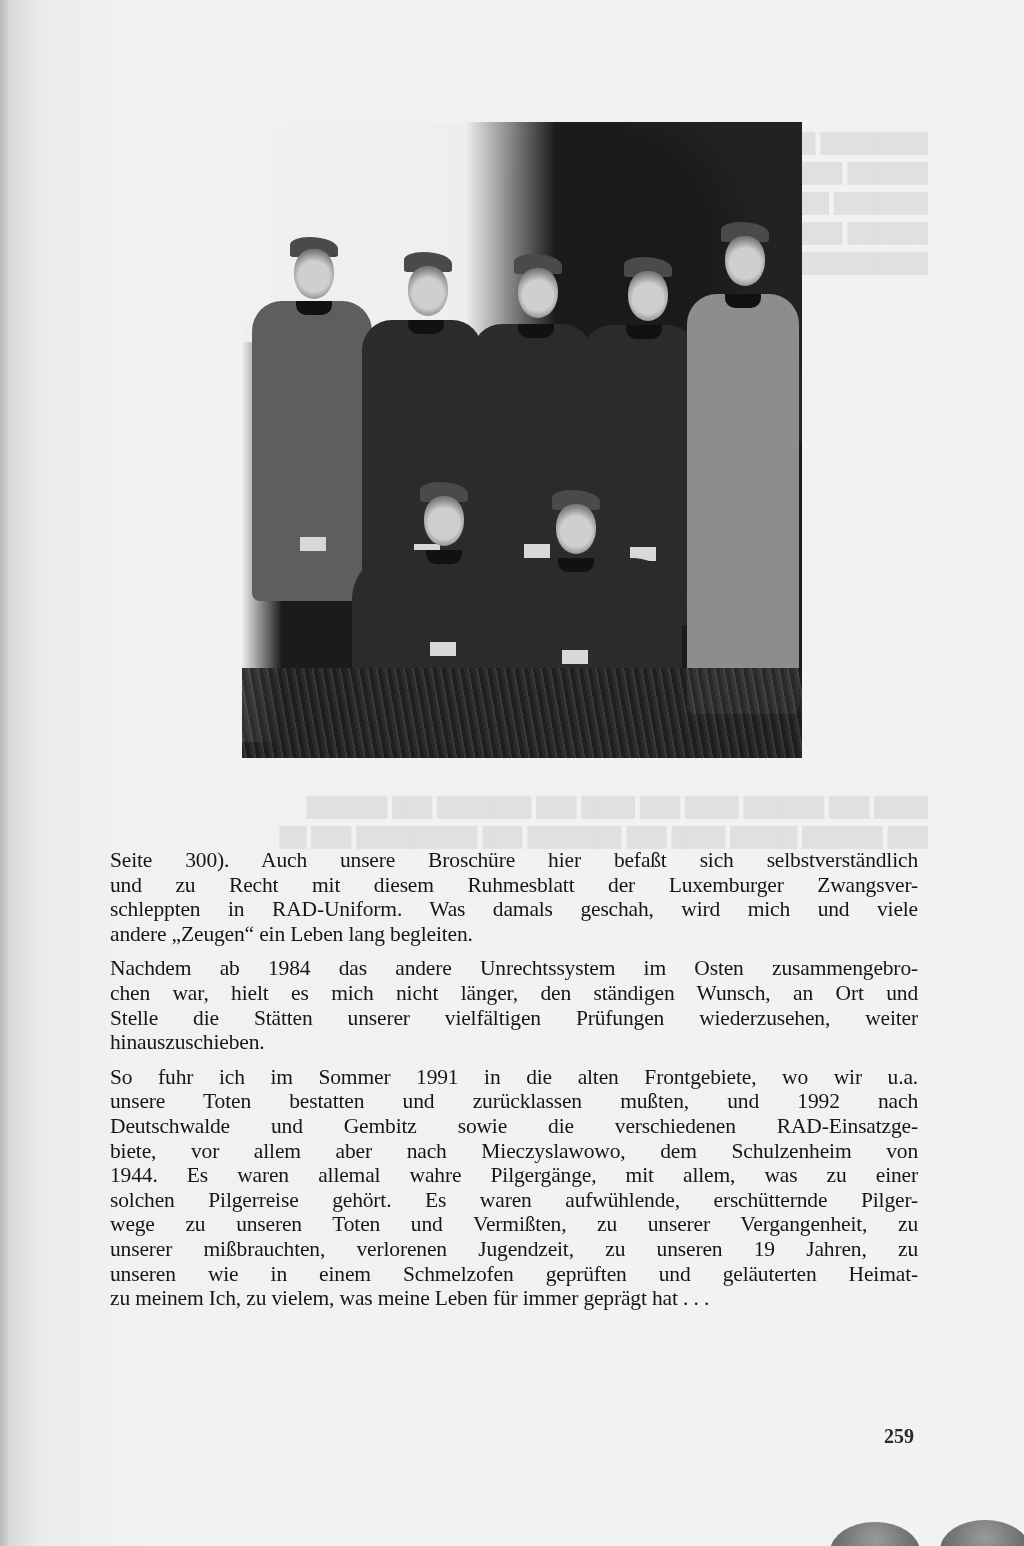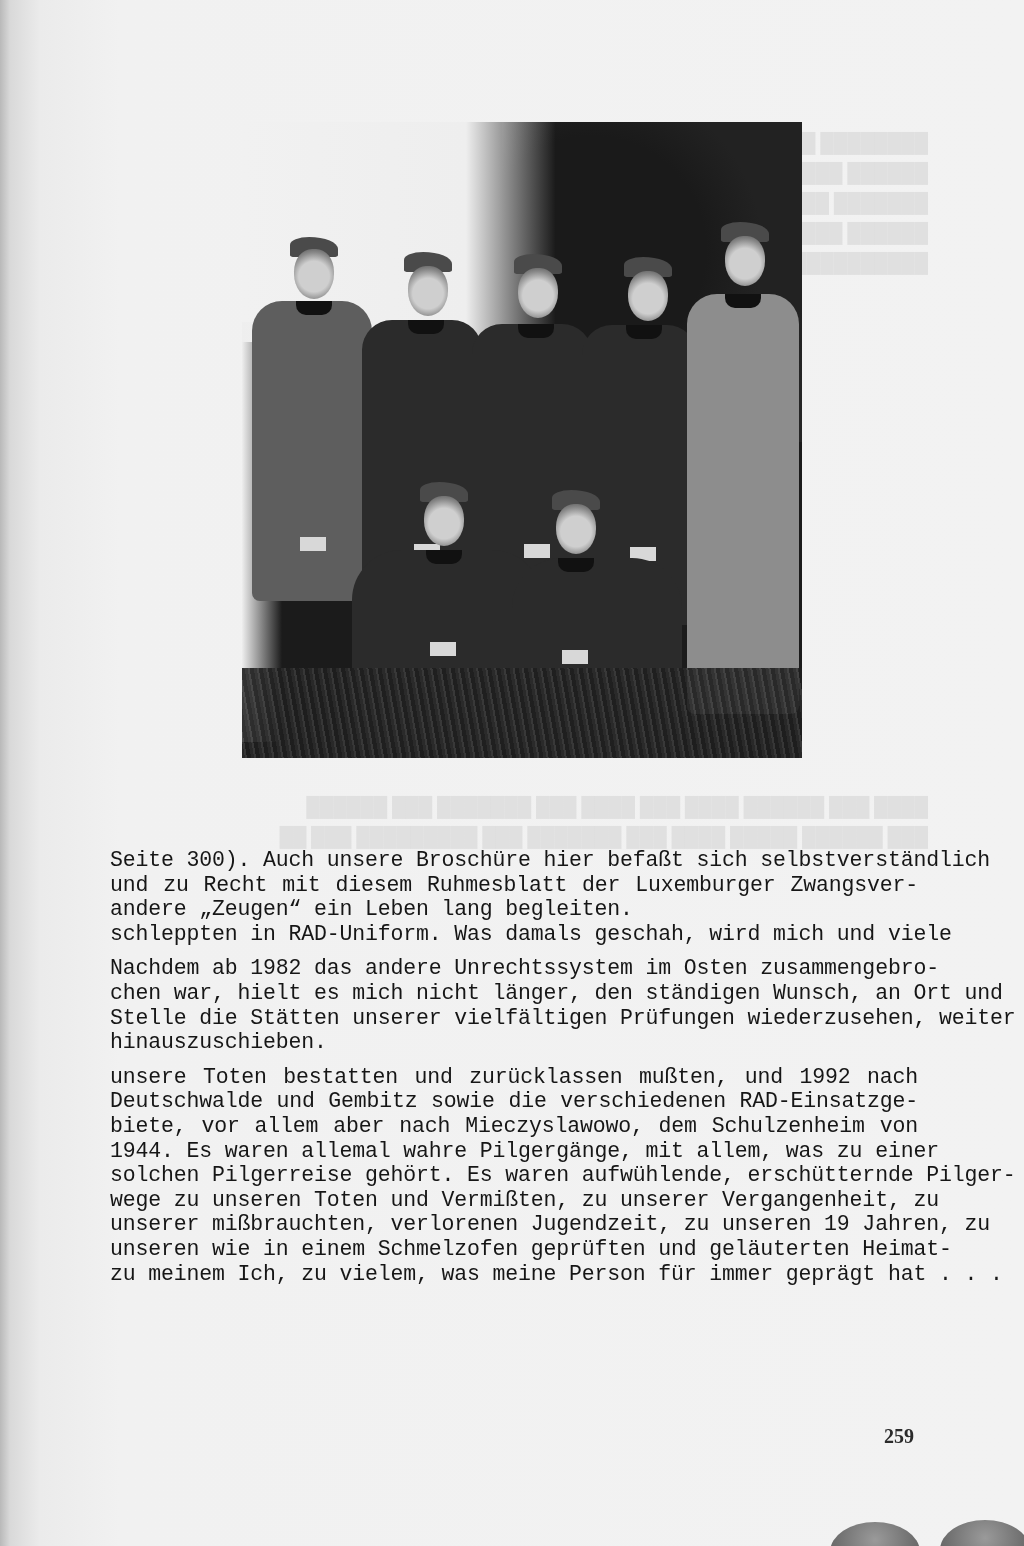--- a/index.html
+++ b/index.html
@@ -118,21 +118,20 @@
       letter-spacing: -0.15px;
     }
     .body-text p {
       margin: 0 0 10px 0;
     }
     .body-text .line {
       display: block;
       text-align: justify;
       text-align-last: justify;
       white-space: nowrap;
-      font-family: Liberation Mono, monospace;
     }
     .body-text .line.last {
       text-align-last: left;
     }
 
     .page-number {
       position: absolute;
       left: 884px;
       top: 1425px;
       font-size: 20px;
@@ -219,39 +218,40 @@
     <div class="grass"></div>
   </div>
 
   <div class="bleed mid">████ ███ ██████ ████ ███ ████ ███ ███████ ███ ██████
 ███ ██████ █████ ████ ███ ███████ ███ █████████ ███ ██</div>
 
   <div class="body-text">
     <p>
       <span class="line">Seite 300). Auch unsere Broschüre hier befaßt sich selbstverständlich</span>
       <span class="line">und zu Recht mit diesem Ruhmesblatt der Luxemburger Zwangsver-</span>
+      <span class="line">schleppten in RAD-Uniform. Was damals geschah, wird mich und viele</span>
       <span class="line last">andere „Zeugen“ ein Leben lang begleiten.</span>
-      <span class="line">schleppten in RAD-Uniform. Was damals geschah, wird mich und viele</span>
     </p>
     <p>
-      <span class="line">Nachdem ab 1982 das andere Unrechtssystem im Osten zusammengebro-</span>
+      <span class="line">Nachdem ab 1984 das andere Unrechtssystem im Osten zusammengebro-</span>
       <span class="line">chen war, hielt es mich nicht länger, den ständigen Wunsch, an Ort und</span>
       <span class="line">Stelle die Stätten unserer vielfältigen Prüfungen wiederzusehen, weiter</span>
       <span class="line last">hinauszuschieben.</span>
     </p>
     <p>
+      <span class="line">So fuhr ich im Sommer 1991 in die alten Frontgebiete, wo wir u.a.</span>
       <span class="line">unsere Toten bestatten und zurücklassen mußten, und 1992 nach</span>
       <span class="line">Deutschwalde und Gembitz sowie die verschiedenen RAD-Einsatzge-</span>
       <span class="line">biete, vor allem aber nach Mieczyslawowo, dem Schulzenheim von</span>
       <span class="line">1944. Es waren allemal wahre Pilgergänge, mit allem, was zu einer</span>
       <span class="line">solchen Pilgerreise gehört. Es waren aufwühlende, erschütternde Pilger-</span>
       <span class="line">wege zu unseren Toten und Vermißten, zu unserer Vergangenheit, zu</span>
       <span class="line">unserer mißbrauchten, verlorenen Jugendzeit, zu unseren 19 Jahren, zu</span>
       <span class="line">unseren wie in einem Schmelzofen geprüften und geläuterten Heimat-</span>
-      <span class="line last">zu meinem Ich, zu vielem, was meine Person für immer geprägt hat . . .</span>
+      <span class="line last">zu meinem Ich, zu vielem, was meine Leben für immer geprägt hat . . .</span>
     </p>
   </div>
 
   <div class="page-number">259</div>
 
   <div class="thumb one"></div>
   <div class="thumb two"></div>
 </div>
 
 </body></html>

